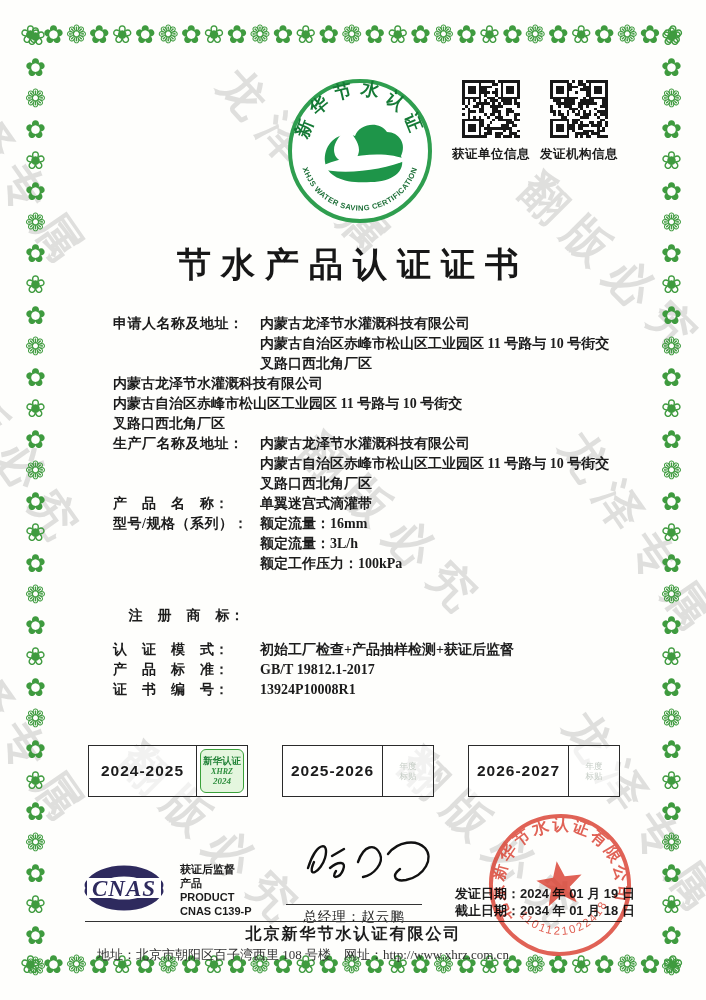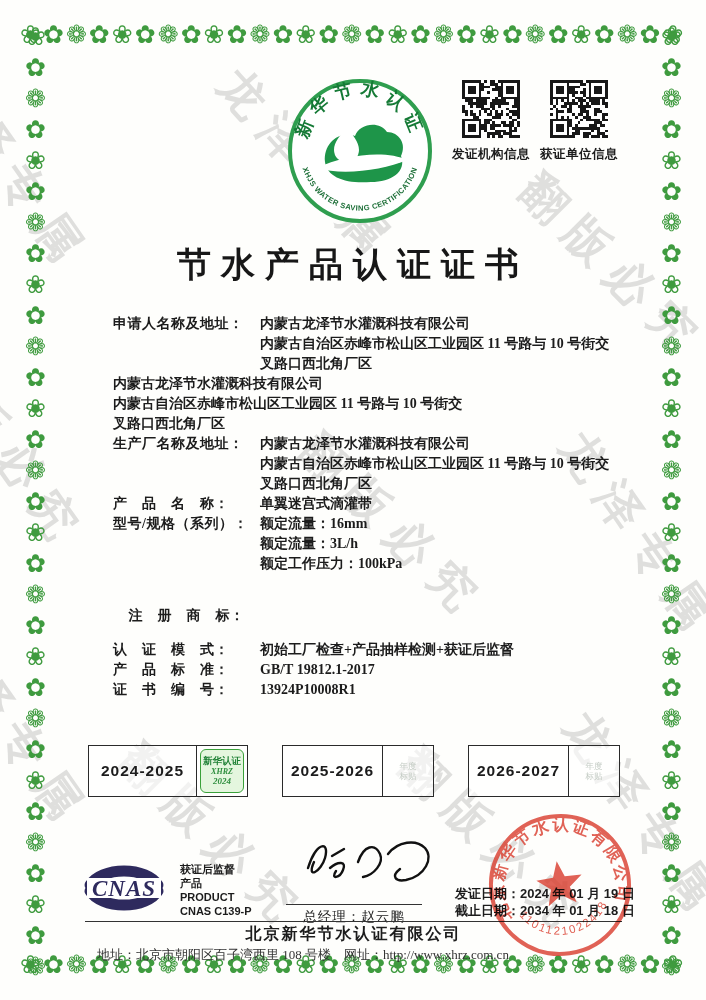--- a/index.html
+++ b/index.html
@@ -103,20 +103,276 @@
       <path d="M38,84 C36,66 52,52 68,58 C72,46 92,42 100,54 C112,54 120,66 114,78 C120,94 104,104 84,104 C60,106 40,100 38,84 Z" fill="#1e9549"></path>
       <path d="M60,48 C66,58 72,64 72,72 A12.5,12.5 0 1 1 47,72 C47,64 53,58 60,48 Z" fill="#ffffff"></path>
       <path d="M30,90 C58,76 100,72 120,82 C96,92 56,98 30,90 Z" fill="#ffffff"></path>
       <text font-size="7.6" font-weight="bold" fill="#1d6f38" letter-spacing="0.4" font-family="Liberation Sans, DejaVu Sans, sans-serif">
         <textPath xlink:href="#lgBot" href="#lgBot" startOffset="50%" text-anchor="middle">XHJS WATER SAVING CERTIFICATION</textPath>
       </text>
     </svg>
 
     <div class="qr-group">
       <div class="qr-item">
+        <div class="qr" id="qr2">
+            <b style="grid-area:1/1"></b>
+            <b style="grid-area:1/2"></b>
+            <b style="grid-area:1/3"></b>
+            <b style="grid-area:1/4"></b>
+            <b style="grid-area:1/5"></b>
+            <b style="grid-area:1/6"></b>
+            <b style="grid-area:1/7"></b>
+            <b style="grid-area:1/8"></b>
+            <b style="grid-area:1/9"></b>
+            <b style="grid-area:1/10"></b>
+            <b style="grid-area:1/11"></b>
+            <b style="grid-area:1/12"></b>
+            <b style="grid-area:1/14"></b>
+            <b style="grid-area:1/15"></b>
+            <b style="grid-area:1/16"></b>
+            <b style="grid-area:1/17"></b>
+            <b style="grid-area:1/18"></b>
+            <b style="grid-area:1/19"></b>
+            <b style="grid-area:1/20"></b>
+            <b style="grid-area:1/21"></b>
+            <b style="grid-area:2/1"></b>
+            <b style="grid-area:2/7"></b>
+            <b style="grid-area:2/12"></b>
+            <b style="grid-area:2/13"></b>
+            <b style="grid-area:2/15"></b>
+            <b style="grid-area:2/21"></b>
+            <b style="grid-area:3/1"></b>
+            <b style="grid-area:3/3"></b>
+            <b style="grid-area:3/4"></b>
+            <b style="grid-area:3/5"></b>
+            <b style="grid-area:3/7"></b>
+            <b style="grid-area:3/8"></b>
+            <b style="grid-area:3/9"></b>
+            <b style="grid-area:3/10"></b>
+            <b style="grid-area:3/11"></b>
+            <b style="grid-area:3/15"></b>
+            <b style="grid-area:3/17"></b>
+            <b style="grid-area:3/18"></b>
+            <b style="grid-area:3/19"></b>
+            <b style="grid-area:3/21"></b>
+            <b style="grid-area:4/1"></b>
+            <b style="grid-area:4/3"></b>
+            <b style="grid-area:4/4"></b>
+            <b style="grid-area:4/5"></b>
+            <b style="grid-area:4/7"></b>
+            <b style="grid-area:4/8"></b>
+            <b style="grid-area:4/9"></b>
+            <b style="grid-area:4/13"></b>
+            <b style="grid-area:4/15"></b>
+            <b style="grid-area:4/17"></b>
+            <b style="grid-area:4/18"></b>
+            <b style="grid-area:4/19"></b>
+            <b style="grid-area:4/21"></b>
+            <b style="grid-area:5/1"></b>
+            <b style="grid-area:5/3"></b>
+            <b style="grid-area:5/4"></b>
+            <b style="grid-area:5/5"></b>
+            <b style="grid-area:5/7"></b>
+            <b style="grid-area:5/8"></b>
+            <b style="grid-area:5/9"></b>
+            <b style="grid-area:5/10"></b>
+            <b style="grid-area:5/12"></b>
+            <b style="grid-area:5/13"></b>
+            <b style="grid-area:5/15"></b>
+            <b style="grid-area:5/17"></b>
+            <b style="grid-area:5/18"></b>
+            <b style="grid-area:5/19"></b>
+            <b style="grid-area:5/21"></b>
+            <b style="grid-area:6/1"></b>
+            <b style="grid-area:6/7"></b>
+            <b style="grid-area:6/9"></b>
+            <b style="grid-area:6/13"></b>
+            <b style="grid-area:6/15"></b>
+            <b style="grid-area:6/21"></b>
+            <b style="grid-area:7/1"></b>
+            <b style="grid-area:7/2"></b>
+            <b style="grid-area:7/3"></b>
+            <b style="grid-area:7/4"></b>
+            <b style="grid-area:7/5"></b>
+            <b style="grid-area:7/6"></b>
+            <b style="grid-area:7/7"></b>
+            <b style="grid-area:7/10"></b>
+            <b style="grid-area:7/11"></b>
+            <b style="grid-area:7/12"></b>
+            <b style="grid-area:7/14"></b>
+            <b style="grid-area:7/15"></b>
+            <b style="grid-area:7/16"></b>
+            <b style="grid-area:7/17"></b>
+            <b style="grid-area:7/18"></b>
+            <b style="grid-area:7/19"></b>
+            <b style="grid-area:7/20"></b>
+            <b style="grid-area:7/21"></b>
+            <b style="grid-area:8/1"></b>
+            <b style="grid-area:8/3"></b>
+            <b style="grid-area:8/5"></b>
+            <b style="grid-area:8/7"></b>
+            <b style="grid-area:8/9"></b>
+            <b style="grid-area:8/11"></b>
+            <b style="grid-area:8/12"></b>
+            <b style="grid-area:8/13"></b>
+            <b style="grid-area:8/15"></b>
+            <b style="grid-area:8/16"></b>
+            <b style="grid-area:8/17"></b>
+            <b style="grid-area:8/18"></b>
+            <b style="grid-area:8/20"></b>
+            <b style="grid-area:9/1"></b>
+            <b style="grid-area:9/3"></b>
+            <b style="grid-area:9/6"></b>
+            <b style="grid-area:9/7"></b>
+            <b style="grid-area:9/8"></b>
+            <b style="grid-area:9/9"></b>
+            <b style="grid-area:9/10"></b>
+            <b style="grid-area:9/12"></b>
+            <b style="grid-area:9/14"></b>
+            <b style="grid-area:9/16"></b>
+            <b style="grid-area:9/17"></b>
+            <b style="grid-area:9/18"></b>
+            <b style="grid-area:9/20"></b>
+            <b style="grid-area:9/21"></b>
+            <b style="grid-area:10/2"></b>
+            <b style="grid-area:10/5"></b>
+            <b style="grid-area:10/6"></b>
+            <b style="grid-area:10/8"></b>
+            <b style="grid-area:10/11"></b>
+            <b style="grid-area:10/12"></b>
+            <b style="grid-area:10/13"></b>
+            <b style="grid-area:10/14"></b>
+            <b style="grid-area:10/15"></b>
+            <b style="grid-area:10/21"></b>
+            <b style="grid-area:11/1"></b>
+            <b style="grid-area:11/3"></b>
+            <b style="grid-area:11/7"></b>
+            <b style="grid-area:11/8"></b>
+            <b style="grid-area:11/12"></b>
+            <b style="grid-area:11/13"></b>
+            <b style="grid-area:11/17"></b>
+            <b style="grid-area:11/18"></b>
+            <b style="grid-area:12/3"></b>
+            <b style="grid-area:12/4"></b>
+            <b style="grid-area:12/5"></b>
+            <b style="grid-area:12/7"></b>
+            <b style="grid-area:12/8"></b>
+            <b style="grid-area:12/12"></b>
+            <b style="grid-area:12/13"></b>
+            <b style="grid-area:12/14"></b>
+            <b style="grid-area:12/17"></b>
+            <b style="grid-area:12/18"></b>
+            <b style="grid-area:12/19"></b>
+            <b style="grid-area:13/1"></b>
+            <b style="grid-area:13/3"></b>
+            <b style="grid-area:13/9"></b>
+            <b style="grid-area:13/11"></b>
+            <b style="grid-area:13/12"></b>
+            <b style="grid-area:13/14"></b>
+            <b style="grid-area:13/17"></b>
+            <b style="grid-area:13/20"></b>
+            <b style="grid-area:13/21"></b>
+            <b style="grid-area:14/3"></b>
+            <b style="grid-area:14/5"></b>
+            <b style="grid-area:14/7"></b>
+            <b style="grid-area:14/10"></b>
+            <b style="grid-area:14/13"></b>
+            <b style="grid-area:14/14"></b>
+            <b style="grid-area:14/15"></b>
+            <b style="grid-area:14/20"></b>
+            <b style="grid-area:15/1"></b>
+            <b style="grid-area:15/2"></b>
+            <b style="grid-area:15/3"></b>
+            <b style="grid-area:15/4"></b>
+            <b style="grid-area:15/5"></b>
+            <b style="grid-area:15/6"></b>
+            <b style="grid-area:15/7"></b>
+            <b style="grid-area:15/8"></b>
+            <b style="grid-area:15/12"></b>
+            <b style="grid-area:15/14"></b>
+            <b style="grid-area:15/15"></b>
+            <b style="grid-area:15/16"></b>
+            <b style="grid-area:15/17"></b>
+            <b style="grid-area:15/18"></b>
+            <b style="grid-area:15/20"></b>
+            <b style="grid-area:15/21"></b>
+            <b style="grid-area:16/1"></b>
+            <b style="grid-area:16/7"></b>
+            <b style="grid-area:16/8"></b>
+            <b style="grid-area:16/11"></b>
+            <b style="grid-area:16/17"></b>
+            <b style="grid-area:16/18"></b>
+            <b style="grid-area:16/19"></b>
+            <b style="grid-area:17/1"></b>
+            <b style="grid-area:17/3"></b>
+            <b style="grid-area:17/4"></b>
+            <b style="grid-area:17/5"></b>
+            <b style="grid-area:17/7"></b>
+            <b style="grid-area:17/8"></b>
+            <b style="grid-area:17/10"></b>
+            <b style="grid-area:17/15"></b>
+            <b style="grid-area:17/16"></b>
+            <b style="grid-area:17/17"></b>
+            <b style="grid-area:17/19"></b>
+            <b style="grid-area:17/20"></b>
+            <b style="grid-area:18/1"></b>
+            <b style="grid-area:18/3"></b>
+            <b style="grid-area:18/4"></b>
+            <b style="grid-area:18/5"></b>
+            <b style="grid-area:18/7"></b>
+            <b style="grid-area:18/9"></b>
+            <b style="grid-area:18/10"></b>
+            <b style="grid-area:18/11"></b>
+            <b style="grid-area:18/12"></b>
+            <b style="grid-area:18/13"></b>
+            <b style="grid-area:18/14"></b>
+            <b style="grid-area:18/15"></b>
+            <b style="grid-area:18/16"></b>
+            <b style="grid-area:18/17"></b>
+            <b style="grid-area:18/18"></b>
+            <b style="grid-area:19/1"></b>
+            <b style="grid-area:19/3"></b>
+            <b style="grid-area:19/4"></b>
+            <b style="grid-area:19/5"></b>
+            <b style="grid-area:19/7"></b>
+            <b style="grid-area:19/10"></b>
+            <b style="grid-area:19/11"></b>
+            <b style="grid-area:19/16"></b>
+            <b style="grid-area:19/18"></b>
+            <b style="grid-area:19/21"></b>
+            <b style="grid-area:20/1"></b>
+            <b style="grid-area:20/7"></b>
+            <b style="grid-area:20/9"></b>
+            <b style="grid-area:20/10"></b>
+            <b style="grid-area:20/11"></b>
+            <b style="grid-area:20/13"></b>
+            <b style="grid-area:20/14"></b>
+            <b style="grid-area:20/15"></b>
+            <b style="grid-area:20/18"></b>
+            <b style="grid-area:20/19"></b>
+            <b style="grid-area:20/20"></b>
+            <b style="grid-area:21/1"></b>
+            <b style="grid-area:21/2"></b>
+            <b style="grid-area:21/3"></b>
+            <b style="grid-area:21/4"></b>
+            <b style="grid-area:21/5"></b>
+            <b style="grid-area:21/6"></b>
+            <b style="grid-area:21/7"></b>
+            <b style="grid-area:21/8"></b>
+            <b style="grid-area:21/9"></b>
+            <b style="grid-area:21/13"></b>
+            <b style="grid-area:21/14"></b>
+            <b style="grid-area:21/16"></b>
+            <b style="grid-area:21/17"></b>
+            <b style="grid-area:21/18"></b>
+            <b style="grid-area:21/20"></b>
+            <b style="grid-area:21/21"></b>
+          </div>
+        <div class="qr-label">获证单位信息</div>
+      </div><div class="qr-item">
         <div class="qr" id="qr1">
             <b style="grid-area:1/1"></b>
             <b style="grid-area:1/2"></b>
             <b style="grid-area:1/3"></b>
             <b style="grid-area:1/4"></b>
             <b style="grid-area:1/5"></b>
             <b style="grid-area:1/6"></b>
             <b style="grid-area:1/7"></b>
             <b style="grid-area:1/9"></b>
             <b style="grid-area:1/11"></b>
@@ -363,276 +619,20 @@
             <b style="grid-area:21/10"></b>
             <b style="grid-area:21/12"></b>
             <b style="grid-area:21/14"></b>
             <b style="grid-area:21/15"></b>
             <b style="grid-area:21/18"></b>
             <b style="grid-area:21/19"></b>
             <b style="grid-area:21/20"></b>
             <b style="grid-area:21/21"></b>
           </div>
         <div class="qr-label">发证机构信息</div>
-      </div><div class="qr-item">
-        <div class="qr" id="qr2">
-            <b style="grid-area:1/1"></b>
-            <b style="grid-area:1/2"></b>
-            <b style="grid-area:1/3"></b>
-            <b style="grid-area:1/4"></b>
-            <b style="grid-area:1/5"></b>
-            <b style="grid-area:1/6"></b>
-            <b style="grid-area:1/7"></b>
-            <b style="grid-area:1/8"></b>
-            <b style="grid-area:1/9"></b>
-            <b style="grid-area:1/10"></b>
-            <b style="grid-area:1/11"></b>
-            <b style="grid-area:1/12"></b>
-            <b style="grid-area:1/14"></b>
-            <b style="grid-area:1/15"></b>
-            <b style="grid-area:1/16"></b>
-            <b style="grid-area:1/17"></b>
-            <b style="grid-area:1/18"></b>
-            <b style="grid-area:1/19"></b>
-            <b style="grid-area:1/20"></b>
-            <b style="grid-area:1/21"></b>
-            <b style="grid-area:2/1"></b>
-            <b style="grid-area:2/7"></b>
-            <b style="grid-area:2/12"></b>
-            <b style="grid-area:2/13"></b>
-            <b style="grid-area:2/15"></b>
-            <b style="grid-area:2/21"></b>
-            <b style="grid-area:3/1"></b>
-            <b style="grid-area:3/3"></b>
-            <b style="grid-area:3/4"></b>
-            <b style="grid-area:3/5"></b>
-            <b style="grid-area:3/7"></b>
-            <b style="grid-area:3/8"></b>
-            <b style="grid-area:3/9"></b>
-            <b style="grid-area:3/10"></b>
-            <b style="grid-area:3/11"></b>
-            <b style="grid-area:3/15"></b>
-            <b style="grid-area:3/17"></b>
-            <b style="grid-area:3/18"></b>
-            <b style="grid-area:3/19"></b>
-            <b style="grid-area:3/21"></b>
-            <b style="grid-area:4/1"></b>
-            <b style="grid-area:4/3"></b>
-            <b style="grid-area:4/4"></b>
-            <b style="grid-area:4/5"></b>
-            <b style="grid-area:4/7"></b>
-            <b style="grid-area:4/8"></b>
-            <b style="grid-area:4/9"></b>
-            <b style="grid-area:4/13"></b>
-            <b style="grid-area:4/15"></b>
-            <b style="grid-area:4/17"></b>
-            <b style="grid-area:4/18"></b>
-            <b style="grid-area:4/19"></b>
-            <b style="grid-area:4/21"></b>
-            <b style="grid-area:5/1"></b>
-            <b style="grid-area:5/3"></b>
-            <b style="grid-area:5/4"></b>
-            <b style="grid-area:5/5"></b>
-            <b style="grid-area:5/7"></b>
-            <b style="grid-area:5/8"></b>
-            <b style="grid-area:5/9"></b>
-            <b style="grid-area:5/10"></b>
-            <b style="grid-area:5/12"></b>
-            <b style="grid-area:5/13"></b>
-            <b style="grid-area:5/15"></b>
-            <b style="grid-area:5/17"></b>
-            <b style="grid-area:5/18"></b>
-            <b style="grid-area:5/19"></b>
-            <b style="grid-area:5/21"></b>
-            <b style="grid-area:6/1"></b>
-            <b style="grid-area:6/7"></b>
-            <b style="grid-area:6/9"></b>
-            <b style="grid-area:6/13"></b>
-            <b style="grid-area:6/15"></b>
-            <b style="grid-area:6/21"></b>
-            <b style="grid-area:7/1"></b>
-            <b style="grid-area:7/2"></b>
-            <b style="grid-area:7/3"></b>
-            <b style="grid-area:7/4"></b>
-            <b style="grid-area:7/5"></b>
-            <b style="grid-area:7/6"></b>
-            <b style="grid-area:7/7"></b>
-            <b style="grid-area:7/10"></b>
-            <b style="grid-area:7/11"></b>
-            <b style="grid-area:7/12"></b>
-            <b style="grid-area:7/14"></b>
-            <b style="grid-area:7/15"></b>
-            <b style="grid-area:7/16"></b>
-            <b style="grid-area:7/17"></b>
-            <b style="grid-area:7/18"></b>
-            <b style="grid-area:7/19"></b>
-            <b style="grid-area:7/20"></b>
-            <b style="grid-area:7/21"></b>
-            <b style="grid-area:8/1"></b>
-            <b style="grid-area:8/3"></b>
-            <b style="grid-area:8/5"></b>
-            <b style="grid-area:8/7"></b>
-            <b style="grid-area:8/9"></b>
-            <b style="grid-area:8/11"></b>
-            <b style="grid-area:8/12"></b>
-            <b style="grid-area:8/13"></b>
-            <b style="grid-area:8/15"></b>
-            <b style="grid-area:8/16"></b>
-            <b style="grid-area:8/17"></b>
-            <b style="grid-area:8/18"></b>
-            <b style="grid-area:8/20"></b>
-            <b style="grid-area:9/1"></b>
-            <b style="grid-area:9/3"></b>
-            <b style="grid-area:9/6"></b>
-            <b style="grid-area:9/7"></b>
-            <b style="grid-area:9/8"></b>
-            <b style="grid-area:9/9"></b>
-            <b style="grid-area:9/10"></b>
-            <b style="grid-area:9/12"></b>
-            <b style="grid-area:9/14"></b>
-            <b style="grid-area:9/16"></b>
-            <b style="grid-area:9/17"></b>
-            <b style="grid-area:9/18"></b>
-            <b style="grid-area:9/20"></b>
-            <b style="grid-area:9/21"></b>
-            <b style="grid-area:10/2"></b>
-            <b style="grid-area:10/5"></b>
-            <b style="grid-area:10/6"></b>
-            <b style="grid-area:10/8"></b>
-            <b style="grid-area:10/11"></b>
-            <b style="grid-area:10/12"></b>
-            <b style="grid-area:10/13"></b>
-            <b style="grid-area:10/14"></b>
-            <b style="grid-area:10/15"></b>
-            <b style="grid-area:10/21"></b>
-            <b style="grid-area:11/1"></b>
-            <b style="grid-area:11/3"></b>
-            <b style="grid-area:11/7"></b>
-            <b style="grid-area:11/8"></b>
-            <b style="grid-area:11/12"></b>
-            <b style="grid-area:11/13"></b>
-            <b style="grid-area:11/17"></b>
-            <b style="grid-area:11/18"></b>
-            <b style="grid-area:12/3"></b>
-            <b style="grid-area:12/4"></b>
-            <b style="grid-area:12/5"></b>
-            <b style="grid-area:12/7"></b>
-            <b style="grid-area:12/8"></b>
-            <b style="grid-area:12/12"></b>
-            <b style="grid-area:12/13"></b>
-            <b style="grid-area:12/14"></b>
-            <b style="grid-area:12/17"></b>
-            <b style="grid-area:12/18"></b>
-            <b style="grid-area:12/19"></b>
-            <b style="grid-area:13/1"></b>
-            <b style="grid-area:13/3"></b>
-            <b style="grid-area:13/9"></b>
-            <b style="grid-area:13/11"></b>
-            <b style="grid-area:13/12"></b>
-            <b style="grid-area:13/14"></b>
-            <b style="grid-area:13/17"></b>
-            <b style="grid-area:13/20"></b>
-            <b style="grid-area:13/21"></b>
-            <b style="grid-area:14/3"></b>
-            <b style="grid-area:14/5"></b>
-            <b style="grid-area:14/7"></b>
-            <b style="grid-area:14/10"></b>
-            <b style="grid-area:14/13"></b>
-            <b style="grid-area:14/14"></b>
-            <b style="grid-area:14/15"></b>
-            <b style="grid-area:14/20"></b>
-            <b style="grid-area:15/1"></b>
-            <b style="grid-area:15/2"></b>
-            <b style="grid-area:15/3"></b>
-            <b style="grid-area:15/4"></b>
-            <b style="grid-area:15/5"></b>
-            <b style="grid-area:15/6"></b>
-            <b style="grid-area:15/7"></b>
-            <b style="grid-area:15/8"></b>
-            <b style="grid-area:15/12"></b>
-            <b style="grid-area:15/14"></b>
-            <b style="grid-area:15/15"></b>
-            <b style="grid-area:15/16"></b>
-            <b style="grid-area:15/17"></b>
-            <b style="grid-area:15/18"></b>
-            <b style="grid-area:15/20"></b>
-            <b style="grid-area:15/21"></b>
-            <b style="grid-area:16/1"></b>
-            <b style="grid-area:16/7"></b>
-            <b style="grid-area:16/8"></b>
-            <b style="grid-area:16/11"></b>
-            <b style="grid-area:16/17"></b>
-            <b style="grid-area:16/18"></b>
-            <b style="grid-area:16/19"></b>
-            <b style="grid-area:17/1"></b>
-            <b style="grid-area:17/3"></b>
-            <b style="grid-area:17/4"></b>
-            <b style="grid-area:17/5"></b>
-            <b style="grid-area:17/7"></b>
-            <b style="grid-area:17/8"></b>
-            <b style="grid-area:17/10"></b>
-            <b style="grid-area:17/15"></b>
-            <b style="grid-area:17/16"></b>
-            <b style="grid-area:17/17"></b>
-            <b style="grid-area:17/19"></b>
-            <b style="grid-area:17/20"></b>
-            <b style="grid-area:18/1"></b>
-            <b style="grid-area:18/3"></b>
-            <b style="grid-area:18/4"></b>
-            <b style="grid-area:18/5"></b>
-            <b style="grid-area:18/7"></b>
-            <b style="grid-area:18/9"></b>
-            <b style="grid-area:18/10"></b>
-            <b style="grid-area:18/11"></b>
-            <b style="grid-area:18/12"></b>
-            <b style="grid-area:18/13"></b>
-            <b style="grid-area:18/14"></b>
-            <b style="grid-area:18/15"></b>
-            <b style="grid-area:18/16"></b>
-            <b style="grid-area:18/17"></b>
-            <b style="grid-area:18/18"></b>
-            <b style="grid-area:19/1"></b>
-            <b style="grid-area:19/3"></b>
-            <b style="grid-area:19/4"></b>
-            <b style="grid-area:19/5"></b>
-            <b style="grid-area:19/7"></b>
-            <b style="grid-area:19/10"></b>
-            <b style="grid-area:19/11"></b>
-            <b style="grid-area:19/16"></b>
-            <b style="grid-area:19/18"></b>
-            <b style="grid-area:19/21"></b>
-            <b style="grid-area:20/1"></b>
-            <b style="grid-area:20/7"></b>
-            <b style="grid-area:20/9"></b>
-            <b style="grid-area:20/10"></b>
-            <b style="grid-area:20/11"></b>
-            <b style="grid-area:20/13"></b>
-            <b style="grid-area:20/14"></b>
-            <b style="grid-area:20/15"></b>
-            <b style="grid-area:20/18"></b>
-            <b style="grid-area:20/19"></b>
-            <b style="grid-area:20/20"></b>
-            <b style="grid-area:21/1"></b>
-            <b style="grid-area:21/2"></b>
-            <b style="grid-area:21/3"></b>
-            <b style="grid-area:21/4"></b>
-            <b style="grid-area:21/5"></b>
-            <b style="grid-area:21/6"></b>
-            <b style="grid-area:21/7"></b>
-            <b style="grid-area:21/8"></b>
-            <b style="grid-area:21/9"></b>
-            <b style="grid-area:21/13"></b>
-            <b style="grid-area:21/14"></b>
-            <b style="grid-area:21/16"></b>
-            <b style="grid-area:21/17"></b>
-            <b style="grid-area:21/18"></b>
-            <b style="grid-area:21/20"></b>
-            <b style="grid-area:21/21"></b>
-          </div>
-        <div class="qr-label">获证单位信息</div>
       </div>
     </div>
 
     <div class="title">节水产品认证证书</div>
 
     <div class="fields">
       <div class="frow">
         <div class="lbl">申请人名称及地址：</div>
         <div class="val">
           <div>内蒙古龙泽节水灌溉科技有限公司</div>

